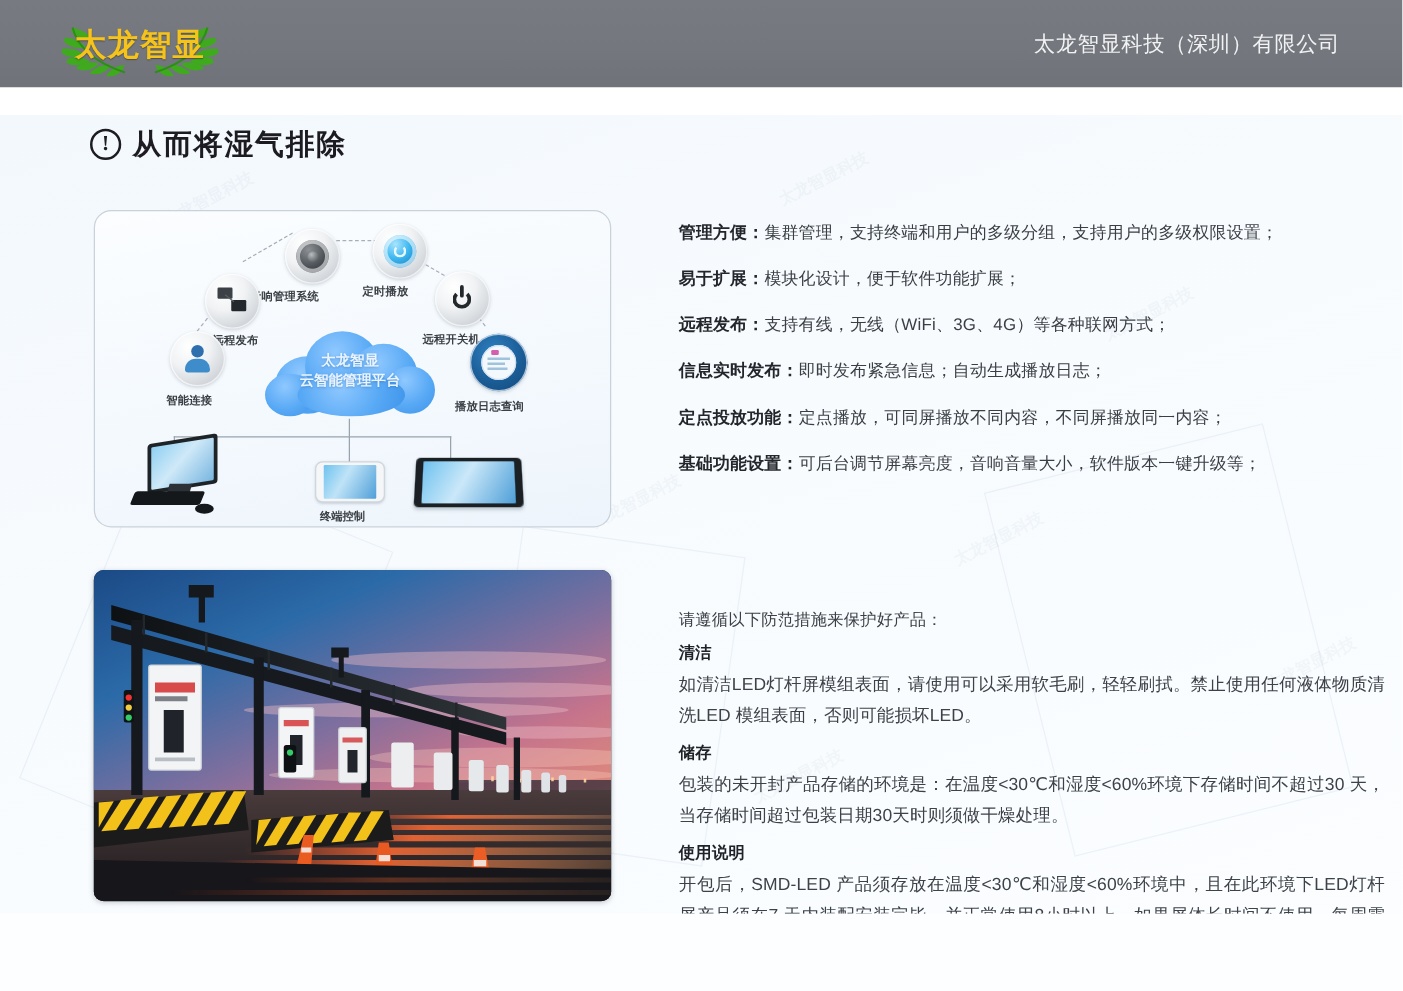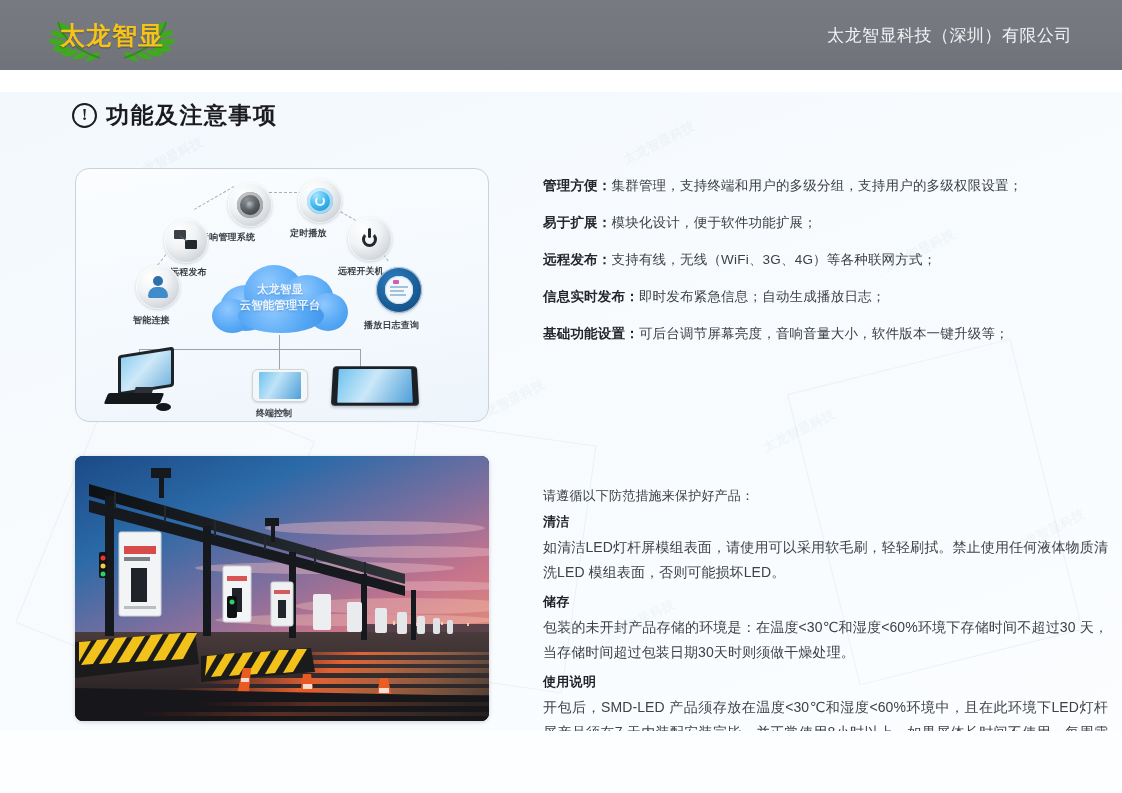--- a/index.html
+++ b/index.html
@@ -268,21 +268,21 @@
   <div class="wm" style="left:880px;top:150px;">太龙智显科技</div>
   <div class="wm" style="left:214px;top:252px;">太龙智显科技</div>
   <div class="wm" style="left:470px;top:300px;">太龙智显科技</div>
   <div class="wm" style="left:760px;top:330px;">太龙智显科技</div>
   <div class="wm" style="left:1010px;top:430px;">太龙智显科技</div>
   <div class="wm" style="left:120px;top:460px;">太龙智显科技</div>
   <div class="wm" style="left:600px;top:520px;">太龙智显科技</div>
 
   <div id="section-title">
     <span id="title-icon">!</span>
-    <span id="title-text">功能及注意事项</span>
+    <span id="title-text">从而将湿气排除</span>
   </div>
 
   <div id="diagram-panel">
 
     <div class="dash" style="left:118px;top:40px;width:46px;transform:rotate(-30deg);"></div>
     <div class="dash" style="left:178px;top:23px;width:48px;"></div>
     <div class="dash" style="left:240px;top:28px;width:46px;transform:rotate(30deg);"></div>
     <div class="dash" style="left:78px;top:100px;width:40px;transform:rotate(-52deg);"></div>
     <div class="dash" style="left:288px;top:60px;width:40px;transform:rotate(52deg);"></div>
 
@@ -544,20 +544,23 @@
     <div class="feature-row">
       <span class="f-label">易于扩展：</span><span>模块化设计，便于软件功能扩展；</span>
     </div>
     <div class="feature-row">
       <span class="f-label">远程发布：</span><span>支持有线，无线（WiFi、3G、4G）等各种联网方式；</span>
     </div>
     <div class="feature-row">
       <span class="f-label">信息实时发布：</span><span>即时发布紧急信息；自动生成播放日志；</span>
     </div>
     <div class="feature-row">
+      <span class="f-label">定点投放功能：</span><span>定点播放，可同屏播放不同内容，不同屏播放同一内容；</span>
+    </div>
+    <div class="feature-row">
       <span class="f-label">基础功能设置：</span><span>可后台调节屏幕亮度，音响音量大小，软件版本一键升级等；</span>
     </div>
   </div>
 
   <div id="notes">
     <div class="note-lead">请遵循以下防范措施来保护好产品：</div>
 
     <div class="note-head">清洁</div>
     <div class="note-body">如清洁LED灯杆屏模组表面，请使用可以采用软毛刷，轻轻刷拭。禁止使用任何液体物质清洗LED 模组表面，否则可能损坏LED。</div>
 

